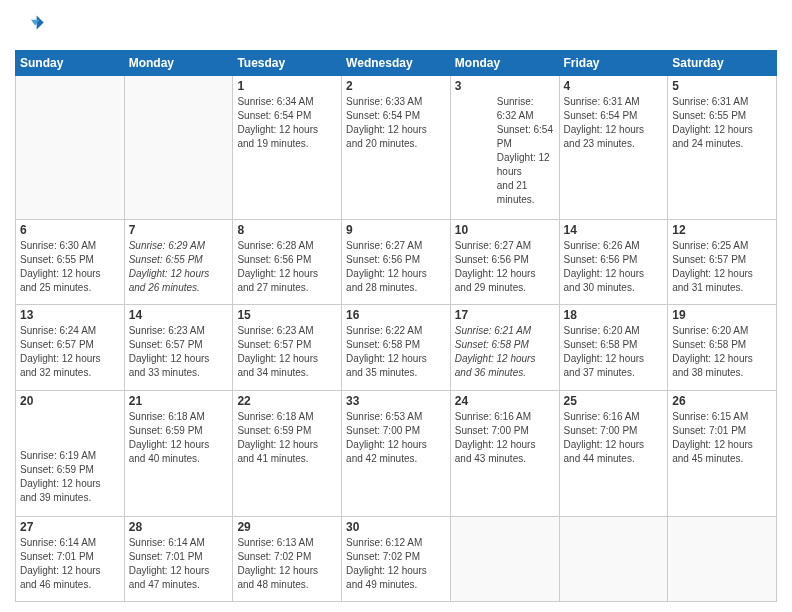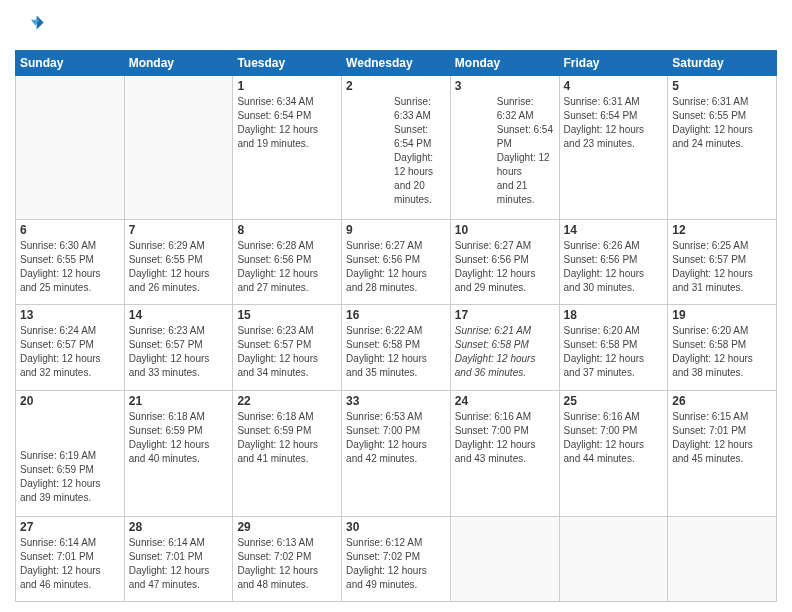--- a/index.html
+++ b/index.html
@@ -136,21 +136,21 @@
           <td class="empty"></td>
           <td>
             <span class="day-num">1</span>
             <div class="day-info" style="white-space: pre-line;">Sunrise: 6:34 AM
 Sunset: 6:54 PM
 Daylight: 12 hours
 and 19 minutes.</div>
           </td>
           <td>
             <span class="day-num">2</span>
-            <div class="day-info" style="white-space: pre-line; margin-left: 48px;">Sunrise: 6:33 AM
+            <div class="day-info" style="white-space: pre-line;">Sunrise: 6:33 AM
 Sunset: 6:54 PM
 Daylight: 12 hours
 and 20 minutes.</div>
           </td>
           <td>
             <span class="day-num">3</span>
             <div class="day-info" style="white-space: pre-line; margin-left: 42px;">Sunrise: 6:32 AM
 Sunset: 6:54 PM
 Daylight: 12 hours
 and 21 minutes.</div>
@@ -173,21 +173,21 @@
         <tr>
           <td>
             <span class="day-num">6</span>
             <div class="day-info" style="white-space: pre-line;">Sunrise: 6:30 AM
 Sunset: 6:55 PM
 Daylight: 12 hours
 and 25 minutes.</div>
           </td>
           <td>
             <span class="day-num">7</span>
-            <div class="day-info" style="white-space: pre-line;">Sunrise: 6:29 AM
+            <div class="day-info" style="white-space: pre-line; font-style: italic;">Sunrise: 6:29 AM
 Sunset: 6:55 PM
 Daylight: 12 hours
 and 26 minutes.</div>
           </td>
           <td>
             <span class="day-num">8</span>
             <div class="day-info" style="white-space: pre-line;">Sunrise: 6:28 AM
 Sunset: 6:56 PM
 Daylight: 12 hours
 and 27 minutes.</div>

